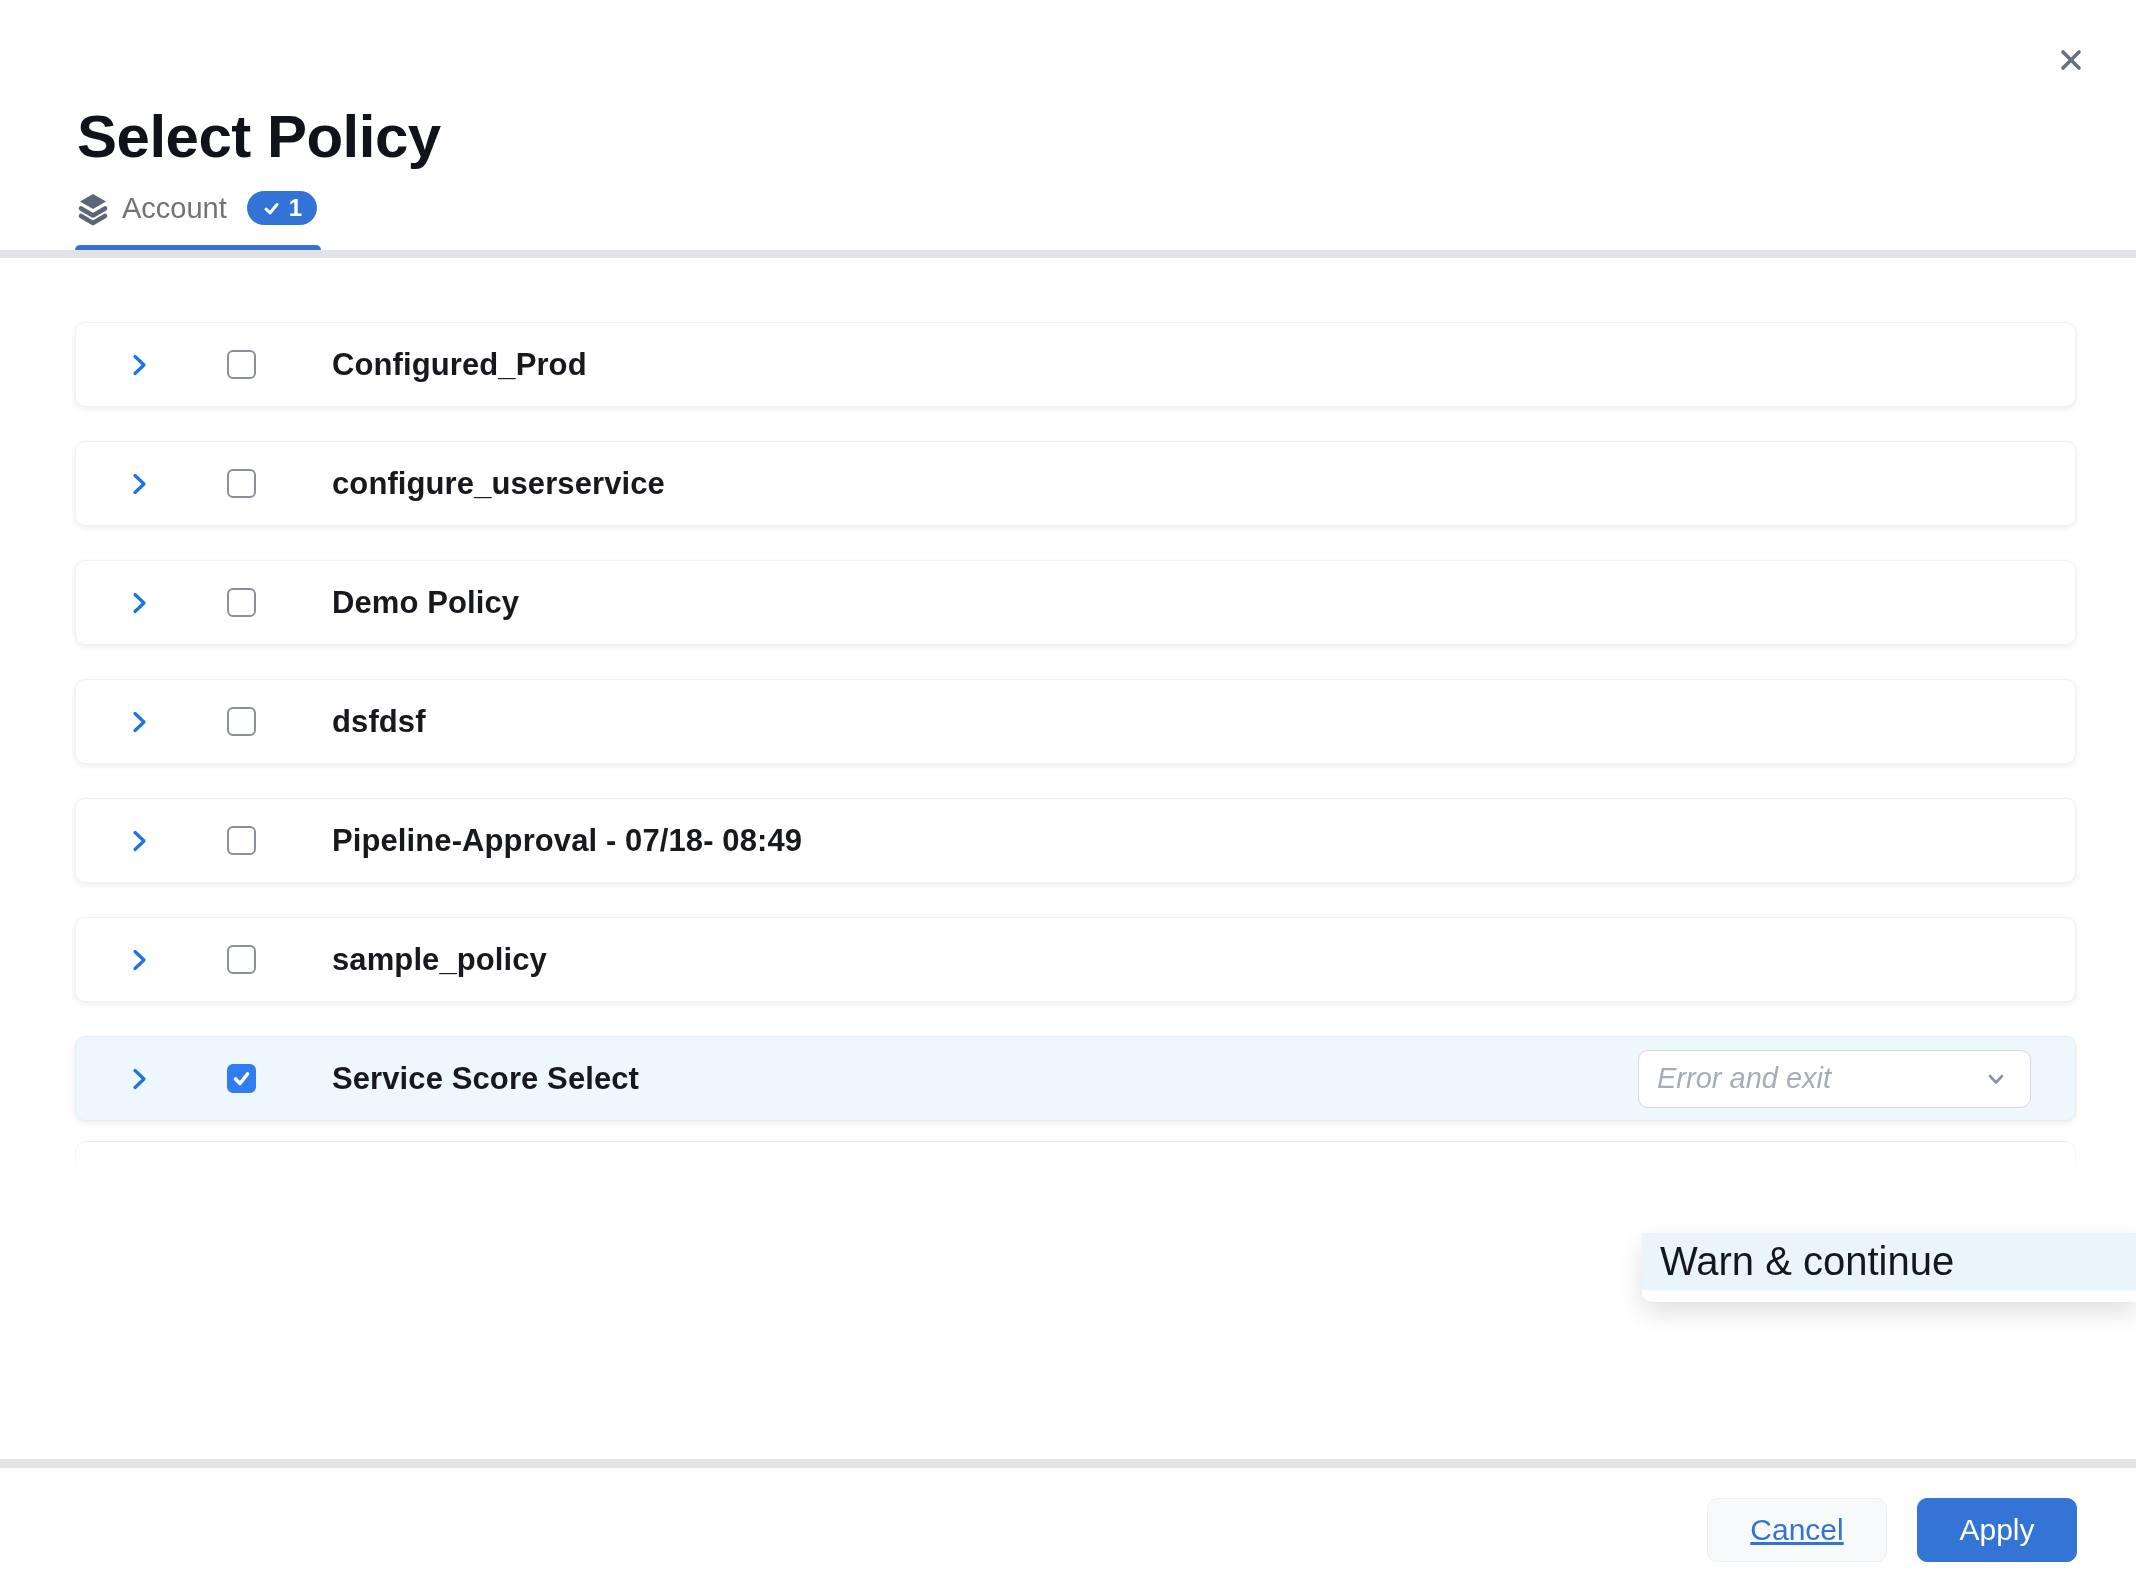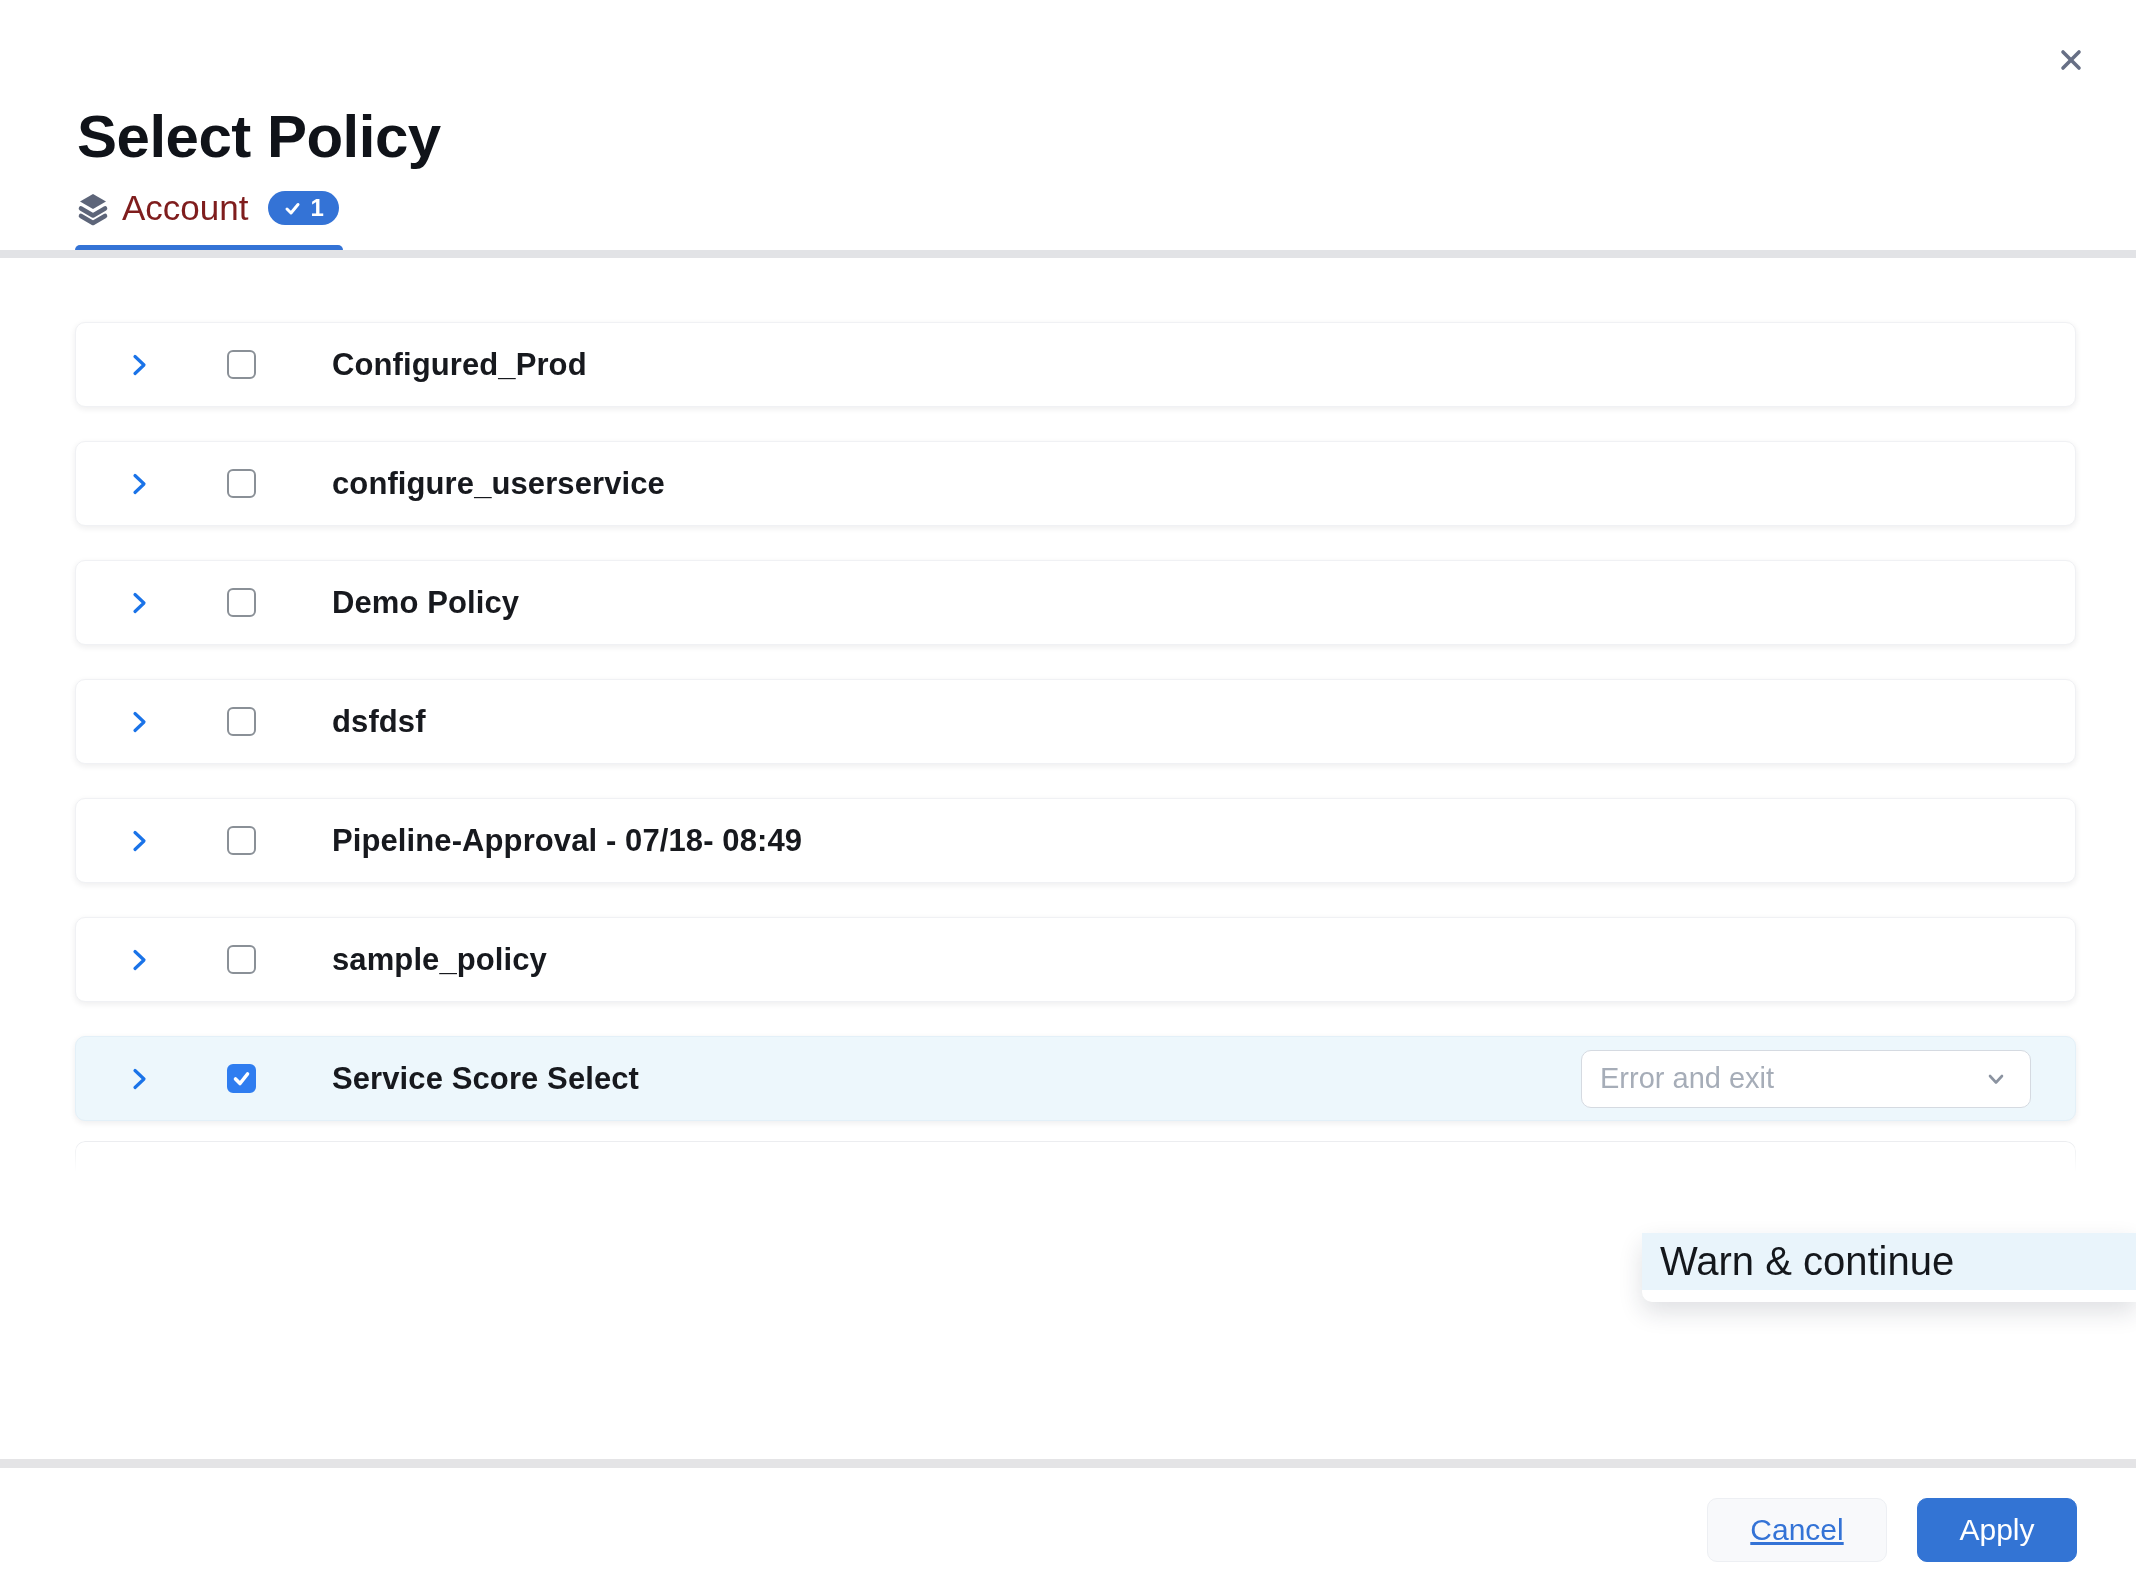--- a/index.html
+++ b/index.html
@@ -27,21 +27,21 @@
 
   
   .tabs-wrap { position: absolute; top: 188px; left: 0; right: 0; }
   .tabs { display: flex; padding-left: 75px; }
   .tab {
     display: inline-flex; align-items: flex-start; gap: 13px;
     padding: 3px 4px 0 2px; height: 62px;
     position: relative; cursor: pointer;
   }
   .tab-label {
-    font-size: 35px; font-weight: 500; color: #7f1d1d;
+    font-size: 29px; font-weight: 500; color: #737373;
     line-height: 34px; padding-top: 0;
   }
   .tab.active::after {
     content: ""; position: absolute; left: 0; right: 0; bottom: 0;
     height: 8px; background: #3473d6; border-radius: 5px 5px 0 0;
   }
   .tab-badge {
     display: inline-flex; align-items: center; gap: 8px;
     background: #3473d6; color: #ffffff;
     height: 34px; padding: 0 15px; border-radius: 20px;
@@ -78,24 +78,24 @@
   .row-checkbox.checked { background: #2f7df0; border-color: #2f7df0; }
   .row-checkbox.checked svg { display: block; }
   .policy-name {
     margin-left: 32px; font-size: 31px; font-weight: 600;
     color: #17191e; letter-spacing: 0.1px;
   }
 
   
   .action-select {
     margin-left: auto; margin-right: 44px;
-    width: 450px; height: 58px; box-sizing: border-box;
+    width: 393px; height: 58px; box-sizing: border-box;
     background: #ffffff; border: 1px solid #d5dae1; border-radius: 10px;
     display: flex; align-items: center;
-    padding: 0 20px 0 18px; cursor: pointer;
+    padding: 0 20px 0 18px; cursor: pointer; font-style: italic;
   }
   .action-select-value { font-size: 29px; color: #a6adb8; }
   .select-caret { margin-left: auto; display: flex; }
 
   
   .policy-row-partial {
     height: 30px; margin-top: -14px;
     background: #ffffff;
     border: 1px solid #e9ebee; border-bottom: none;
     border-radius: 10px 10px 0 0;

